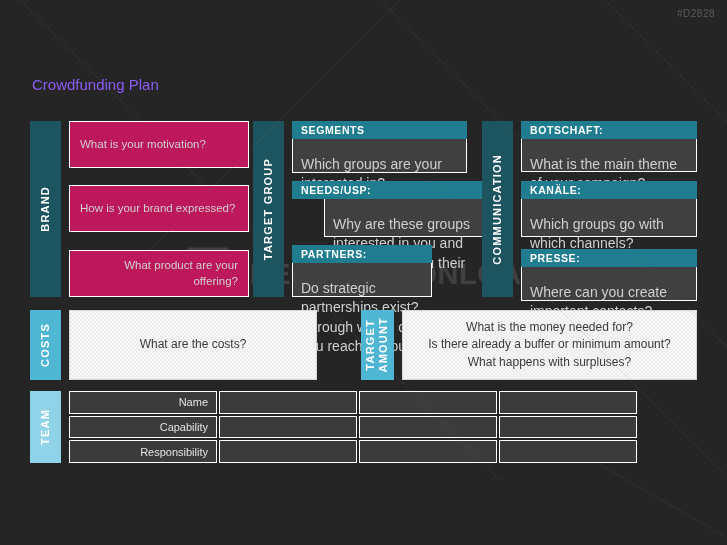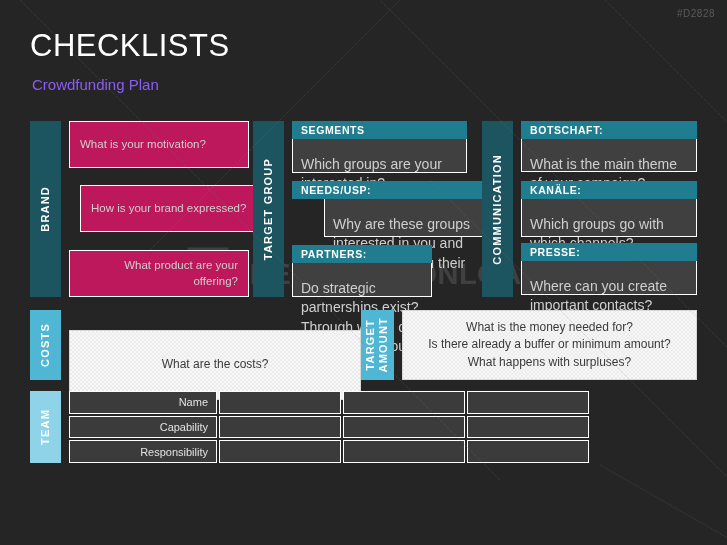--- a/index.html
+++ b/index.html
@@ -213,31 +213,30 @@
     <line x1="10" y1="-10" x2="500" y2="480"></line>
     <line x1="340" y1="-40" x2="760" y2="380"></line>
     <line x1="595" y1="-10" x2="735" y2="130"></line>
     <line x1="600" y1="465" x2="740" y2="545"></line>
     <line x1="430" y1="180" x2="727" y2="477"></line>
     <line x1="150" y1="250" x2="470" y2="-70"></line>
   </svg>
 
   <div class="id-tag">#D2828</div>
 
-  <div class="title">CHECKLISTS</div>
   <div class="subtitle">Crowdfunding Plan</div>
 
   <div class="block" style="left:30px; top:121px; width:219px; height:176px;">
     <div class="vbar" style="width:31px; background:#1c5460;">
       <span class="vtext">BRAND</span>
     </div>
     <div class="qbox" style="left:39px; top:0px; width:180px; height:47px;">
       <span class="qtext">What is your motivation?</span>
     </div>
-    <div class="qbox" style="left:50px; top:64px; width:180px; height:47px;">
+    <div class="qbox" style="left:39px; top:64px; width:180px; height:47px;">
       <span class="qtext">How is your brand expressed?</span>
     </div>
     <div class="qbox" style="left:39px; top:129px; width:180px; height:47px;text-align:right;">
       <span class="qtext">What product are your offering?</span>
     </div>
   </div>
 
   <div class="block" style="left:253px; top:121px; width:214px; height:176px;">
     <div class="vbar" style="width:31px; background:#1c5460;">
       <span class="vtext">TARGET GROUP</span>
@@ -267,52 +266,52 @@
     <div class="card" style="left:39px; top:0px; width:176px;">
       <div class="card-head">BOTSCHAFT:</div>
       <div class="card-body" style="height:24px;">What is the main theme of your campaign?</div>
     </div>
 
     <div class="card" style="left:39px; top:60px; width:176px;">
       <div class="card-head">KANÄLE:</div>
       <div class="card-body" style="height:38px;">Which groups go with which channels?</div>
     </div>
 
-    <div class="card" style="left:39px; top:122px; width:176px;">
+    <div class="card" style="left:39px; top:128px; width:176px;">
       <div class="card-head">PRESSE:</div>
       <div class="card-body" style="height:34px;">Where can you create important contacts? Which media outlets are important for you?</div>
     </div>
   </div>
 
   <div class="block" style="left:30px; top:310px; width:331px; height:70px;">
     <div class="vbar" style="width:31px; background:#4fb6d4;">
       <span class="vtext">COSTS</span>
     </div>
-    <div class="light-panel" style="left:39px; top:0px; width:292px; height:70px;margin-top:20px;">
+    <div class="light-panel" style="left:39px; top:0px; width:248px; height:70px;">
       <span>What are the costs?</span>
     </div>
   </div>
 
   <div class="block" style="left:361px; top:310px; width:336px; height:70px;">
     <div class="vbar two-line" style="width:33px; background:#4fb6d4;">
       <span class="vtext">TARGET</span>
       <span class="vtext">AMOUNT</span>
     </div>
     <div class="light-panel" style="left:41px; top:0px; width:295px; height:70px; white-space:pre-line;">
       <span>What is the money needed for?
 Is there already a buffer or minimum amount?
 What happens with surpluses?</span>
     </div>
   </div>
 
   <div class="block" style="left:30px; top:391px; width:667px; height:72px;">
     <div class="vbar" style="width:31px; background:#8fd3e8;">
       <span class="vtext">TEAM</span>
     </div>
-    <div class="team-table" style="left:39px; top:0px; width:520px; height:72px;
+    <div class="team-table" style="left:39px; top:0px; width:568px; height:72px;
                 grid-template-columns: 148px 1fr 1fr 1fr;
                 grid-template-rows: 1fr 1fr 1fr;
                 position:absolute;">
       <div class="team-cell label">Name</div>
       <div class="team-cell"></div>
       <div class="team-cell"></div>
       <div class="team-cell"></div>
 
       <div class="team-cell label">Capability</div>
       <div class="team-cell"></div>

